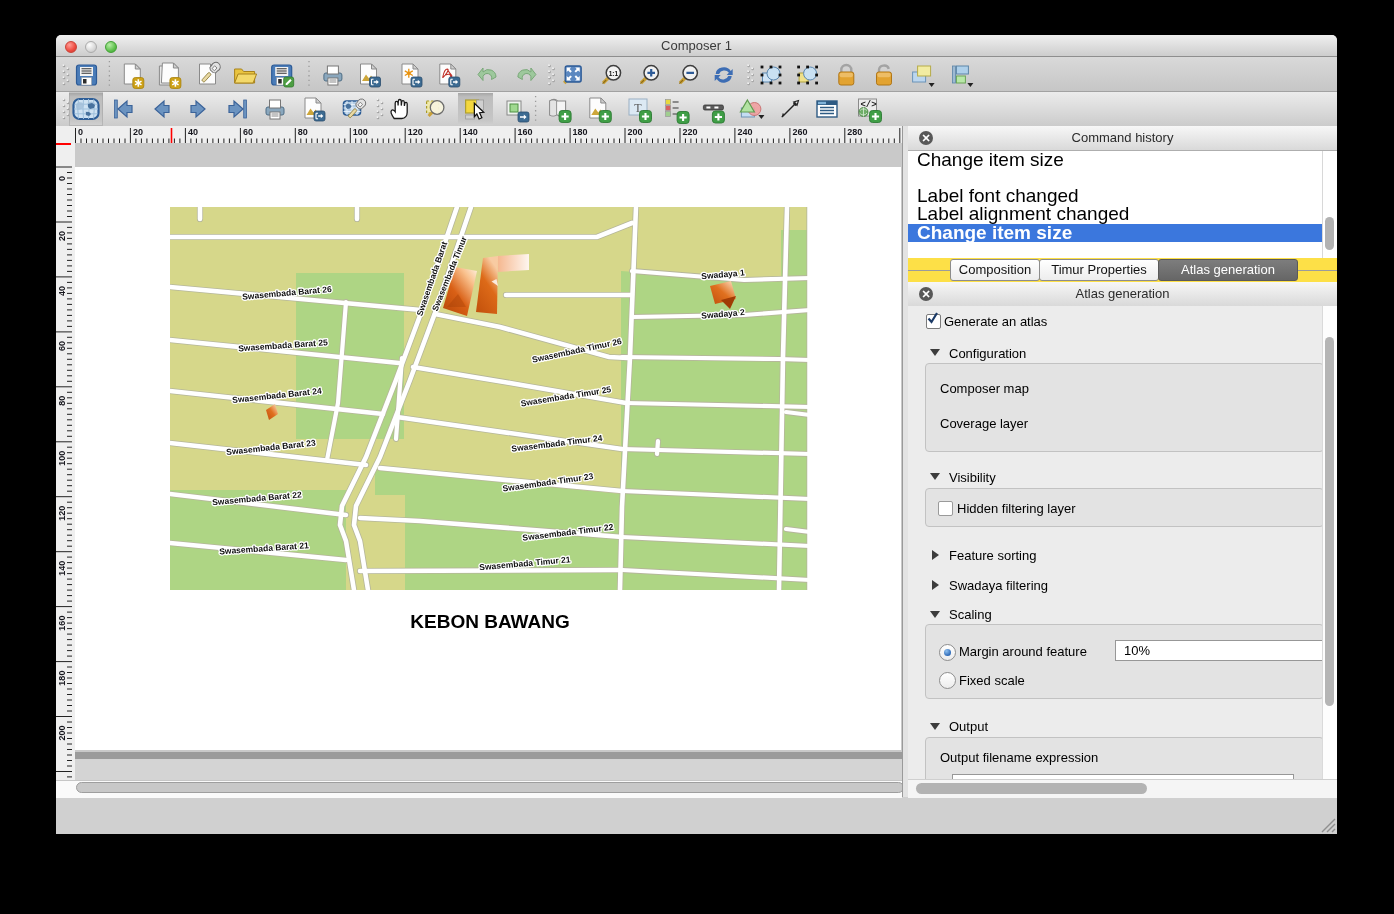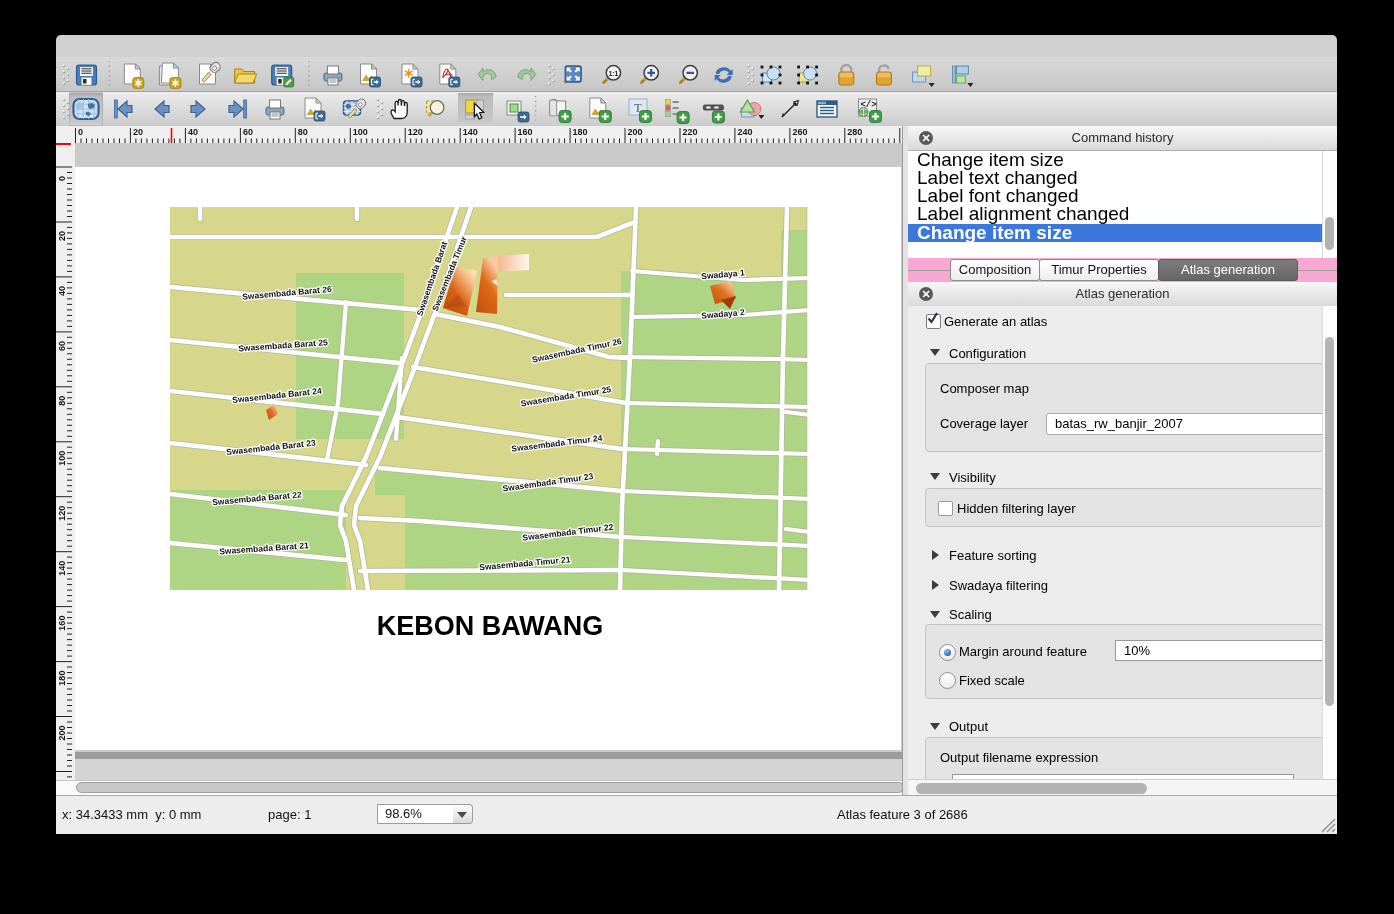--- a/index.html
+++ b/index.html
@@ -17,36 +17,42 @@
 #cscroll{position:absolute;left:0;top:745px;width:846px;height:17px;background:#fafafa;border-top:1px solid #c6c6c6}
 #cthumb{position:absolute;left:20px;top:747px;width:826px;height:9px;background:#c8c8c8;border:1px solid #9e9e9e;border-radius:6px}
 #divider{position:absolute;left:846px;top:91px;width:6px;height:671px;background:#e3e3e3;border-left:1px solid #9a9a9a}
 #panel{position:absolute;left:852px;top:91px;width:429px;height:671px;background:#ececec}
 #statusbar{position:absolute;left:0;top:760px;width:1281px;height:39px;background:#ededed;border-top:1px solid #a9a9a9;font-size:13px;color:#111}
 .phead{position:absolute;left:0;width:429px;height:24px;background:linear-gradient(#f7f7f7,#d9d9d9);border-bottom:1px solid #aeaeae;text-align:center;font-size:13px;color:#2b2b2b;line-height:24px}
 .pclose{position:absolute;left:11px;top:5px;width:14px;height:14px;border-radius:50%;background:#585858;color:#fff;font-size:11px;line-height:14px;text-align:center;font-weight:bold}
 #cmdlist{position:absolute;left:0;top:25px;width:414px;height:107px;background:#fff;font-size:19px;color:#000;box-shadow:0 1px 0 #bdbdbd}
 .crow{position:absolute;left:0;width:414px;height:18px;line-height:18px;padding-left:9px}
 #lscroll{position:absolute;left:414px;top:25px;width:15px;height:107px;background:#fff;border-left:1px solid #d8d8d8}
-#tabbar{position:absolute;left:0;top:132px;width:429px;height:24px;background:#f9a8d4}
+#tabbar{position:absolute;left:0;top:132px;width:429px;height:24px;background:#fde047}
 .tab{position:absolute;top:1px;height:20px;line-height:20px;font-size:13px;text-align:center;border:1px solid #8c8c8c;background:linear-gradient(#fff,#ededed);color:#111;border-radius:3px}
 #atlasbody{position:absolute;left:0;top:180px;width:414px;height:473px;background:#ececec;font-size:13px;color:#000;overflow:hidden}
 #ascroll{position:absolute;left:414px;top:180px;width:15px;height:473px;background:#fdfdfd;border-left:1px solid #dadada}
 .gbox{position:absolute;left:17px;width:397px;background:#e3e3e3;border:1px solid #c2c2c2;border-radius:4px}
 .combo{position:absolute;background:#fff;border:1px solid #a8a8a8;border-radius:3px;font-size:13px;line-height:20px;padding-left:8px}
 .tri-d{width:0;height:0;border-left:5px solid transparent;border-right:5px solid transparent;border-top:7px solid #3c3c3c;position:absolute}
 .tri-r{width:0;height:0;border-top:5px solid transparent;border-bottom:5px solid transparent;border-left:7px solid #3c3c3c;position:absolute}
 .cb{position:absolute;width:13px;height:13px;background:#fff;border:1px solid #9a9a9a;border-radius:2px}
 .lbl{position:absolute;white-space:nowrap;line-height:15px}
 .radio{position:absolute;width:15px;height:15px;border-radius:50%;background:linear-gradient(#fff,#ececec);border:1px solid #8e8e8e}
 .rdot{display:block;margin:4px 0 0 4px;width:7px;height:7px;border-radius:50%;background:radial-gradient(circle at 35% 30%,#8ec0f0,#2965b4 75%)}
 #pscroll{position:absolute;left:0;top:653px;width:429px;height:18px;background:#f5f5f5;border-top:1px solid #cfcfcf}
 </style></head>
 <body>
 <div id="win">
+  <div id="titlebar">
+    <div id="title">Composer 1</div>
+    <div class="tl" style="left:9px;background:radial-gradient(circle at 35% 30%,#ff9d96,#ee4b40 60%,#c33a31);border:1px solid #ca4237"></div>
+    <div class="tl" style="left:29px;background:radial-gradient(circle at 35% 30%,#fdfdfd,#d8d8d8 60%,#bdbdbd);border:1px solid #ababab"></div>
+    <div class="tl" style="left:49px;background:radial-gradient(circle at 35% 30%,#b6eda5,#60c14f 60%,#3ba22d);border:1px solid #41a034"></div>
+  </div>
   <svg id="tb1" width="1281" height="34" viewBox="0 0 1281 34">
       <g transform="translate(10,18)">
         <circle cx="-2" cy="-9" r="1.3" fill="#9e9e9e"></circle>
         <circle cx="-2.5" cy="-9.7" r="1.0" fill="#f2f2f2"></circle>
         <circle cx="-2" cy="-3" r="1.3" fill="#9e9e9e"></circle>
         <circle cx="-2.5" cy="-3.7" r="1.0" fill="#f2f2f2"></circle>
         <circle cx="-2" cy="3" r="1.3" fill="#9e9e9e"></circle>
         <circle cx="-2.5" cy="2.3" r="1.0" fill="#f2f2f2"></circle>
         <circle cx="-2" cy="9" r="1.3" fill="#9e9e9e"></circle>
         <circle cx="-2.5" cy="8.3" r="1.0" fill="#f2f2f2"></circle>
@@ -943,30 +949,29 @@
         <text x="396" y="190" transform="rotate(-9 396 190)" text-anchor="middle" dominant-baseline="middle" font-size="8.5" font-weight="bold" fill="#111111" stroke="#ffffff" stroke-width="2.6" paint-order="stroke" stroke-linejoin="round" font-family="Liberation Sans, sans-serif">Swasembada Timur 25</text>
         <text x="387" y="237" transform="rotate(-7 387 237)" text-anchor="middle" dominant-baseline="middle" font-size="8.5" font-weight="bold" fill="#111111" stroke="#ffffff" stroke-width="2.6" paint-order="stroke" stroke-linejoin="round" font-family="Liberation Sans, sans-serif">Swasembada Timur 24</text>
         <text x="378" y="276" transform="rotate(-8 378 276)" text-anchor="middle" dominant-baseline="middle" font-size="8.5" font-weight="bold" fill="#111111" stroke="#ffffff" stroke-width="2.6" paint-order="stroke" stroke-linejoin="round" font-family="Liberation Sans, sans-serif">Swasembada Timur 23</text>
         <text x="398" y="326" transform="rotate(-7 398 326)" text-anchor="middle" dominant-baseline="middle" font-size="8.5" font-weight="bold" fill="#111111" stroke="#ffffff" stroke-width="2.6" paint-order="stroke" stroke-linejoin="round" font-family="Liberation Sans, sans-serif">Swasembada Timur 22</text>
         <text x="355" y="357" transform="rotate(-5 355 357)" text-anchor="middle" dominant-baseline="middle" font-size="8.5" font-weight="bold" fill="#111111" stroke="#ffffff" stroke-width="2.6" paint-order="stroke" stroke-linejoin="round" font-family="Liberation Sans, sans-serif">Swasembada Timur 21</text>
         <text x="553" y="68" transform="rotate(-5 553 68)" text-anchor="middle" dominant-baseline="middle" font-size="8.5" font-weight="bold" fill="#111111" stroke="#ffffff" stroke-width="2.6" paint-order="stroke" stroke-linejoin="round" font-family="Liberation Sans, sans-serif">Swadaya 1</text>
         <text x="553" y="107.5" transform="rotate(-5 553 107.5)" text-anchor="middle" dominant-baseline="middle" font-size="8.5" font-weight="bold" fill="#111111" stroke="#ffffff" stroke-width="2.6" paint-order="stroke" stroke-linejoin="round" font-family="Liberation Sans, sans-serif">Swadaya 2</text>
         <text x="262.5" y="72" transform="rotate(-71 262.5 72)" text-anchor="middle" dominant-baseline="middle" font-size="8.5" font-weight="bold" fill="#111111" stroke="#ffffff" stroke-width="2.6" paint-order="stroke" stroke-linejoin="round" font-family="Liberation Sans, sans-serif">Swasembada Barat</text>
         <text x="280" y="67" transform="rotate(-68 280 67)" text-anchor="middle" dominant-baseline="middle" font-size="8.5" font-weight="bold" fill="#111111" stroke="#ffffff" stroke-width="2.6" paint-order="stroke" stroke-linejoin="round" font-family="Liberation Sans, sans-serif">Swasembada Timur</text>
       </svg>
-    <div class="abs" style="left:95px;top:468px;width:640px;text-align:center;font-size:27px;font-weight:bold;color:#000;letter-spacing:0px">KEBON BAWANG</div>
+    <div class="abs" style="left:95px;top:468px;width:640px;text-align:center;font-size:19px;font-weight:bold;color:#000;letter-spacing:0px">KEBON BAWANG</div>
   </div>
   <div id="cscroll"></div>
   <div id="cthumb"></div>
   <div id="divider"></div>
   <div id="panel">
     <div class="phead" style="top:0">Command history<span class="pclose">✕</span></div>
     <div id="cmdlist">
       <div class="crow" style="top:0">Change item size</div>
-      <div class="crow" style="top:18px">Label text changed</div>
       <div class="crow" style="top:36px">Label font changed</div>
       <div class="crow" style="top:54px">Label alignment changed</div>
       <div class="crow" style="top:73px;background:#3b77dd;color:#fff;font-weight:bold">Change item size</div>
     </div>
     <div id="lscroll">
         <div style="position:absolute;left:2px;top:66px;width:9px;height:33px;background:#b2b2b2;border-radius:5px"></div>
       </div>
     <div id="tabbar">
         <div style="position:absolute;left:0;top:12px;width:44px;height:1px;background:#9c9c9c"></div>
         <div style="position:absolute;left:386px;top:12px;width:43px;height:1px;background:#9c9c9c"></div>
@@ -980,21 +985,20 @@
           <svg width="13" height="13" viewBox="0 0 13 13" style="position:absolute;left:-1px;top:-3px">
             <path d="M2.5 6.5 L5.5 10 L11 1" fill="none" stroke="#1b3a66" stroke-width="2.2"></path>
           </svg>
         </div>
       <div class="lbl" style="left:36px;top:8px">Generate an atlas</div>
       <div class="tri-d" style="left:22px;top:43px"></div>
       <div class="lbl" style="left:41px;top:40px">Configuration</div>
       <div class="gbox" style="top:57px;height:87px"></div>
       <div class="lbl" style="left:32px;top:75px">Composer map</div>
       <div class="lbl" style="left:32px;top:110px">Coverage layer</div>
-      <div class="combo" style="left:138px;top:107px;width:269px;height:20px">batas_rw_banjir_2007</div>
       <div class="tri-d" style="left:22px;top:167px"></div>
       <div class="lbl" style="left:41px;top:164px">Visibility</div>
       <div class="gbox" style="top:182px;height:37px"></div>
       <div class="cb" style="left:30px;top:195px"></div>
       <div class="lbl" style="left:49px;top:195px">Hidden filtering layer</div>
       <div class="tri-r" style="left:24px;top:244px"></div>
       <div class="lbl" style="left:41px;top:242px">Feature sorting</div>
       <div class="tri-r" style="left:24px;top:274px"></div>
       <div class="lbl" style="left:41px;top:272px">Swadaya filtering</div>
       <div class="tri-d" style="left:22px;top:305px"></div>
@@ -1013,29 +1017,20 @@
       <div class="lbl" style="left:32px;top:444px">Output filename expression</div>
       <div class="lbl" style="left:44px;top:468px;width:340px;height:22px;background:#fff;border:1px solid #979797"></div>
     </div>
     <div id="ascroll">
         <div style="position:absolute;left:2px;top:31px;width:9px;height:369px;background:#b5b5b5;border-radius:5px"></div>
       </div>
     <div id="pscroll">
         <div style="position:absolute;left:8px;top:3px;width:231px;height:11px;background:#b3b3b3;border-radius:6px"></div>
       </div>
   </div>
-  <div id="statusbar">
-    <div class="lbl" style="left:6px;top:11px">x: 34.3433 mm&nbsp; y: 0 mm</div>
-    <div class="lbl" style="left:212px;top:11px">page: 1</div>
-    <div class="lbl" style="left:321px;top:8px;width:75px;height:18px;background:#fff;border:1px solid #9c9c9c;line-height:18px;padding-left:7px">98.6%</div>
-    <div class="lbl" style="left:397px;top:8px;width:19px;height:18px;background:linear-gradient(#fdfdfd,#d9d9d9);border:1px solid #9c9c9c;border-left:none;border-radius:0 4px 4px 0">
-        <span style="display:block;margin:7px 0 0 4px;width:0;height:0;border-left:5px solid transparent;border-right:5px solid transparent;border-top:6px solid #4a4a4a"></span>
-      </div>
-    <div class="lbl" style="left:781px;top:11px">Atlas feature 3 of 2686</div>
-  </div>
     <svg style="position:absolute;right:1px;bottom:1px" width="18" height="18">
       <g stroke="#8f8f8f" stroke-width="1.4">
         <line x1="4" y1="17" x2="17" y2="4"></line>
         <line x1="9" y1="17" x2="17" y2="9"></line>
         <line x1="14" y1="17" x2="17" y2="14"></line>
       </g>
     </svg>
 </div>
 
 </body></html>

